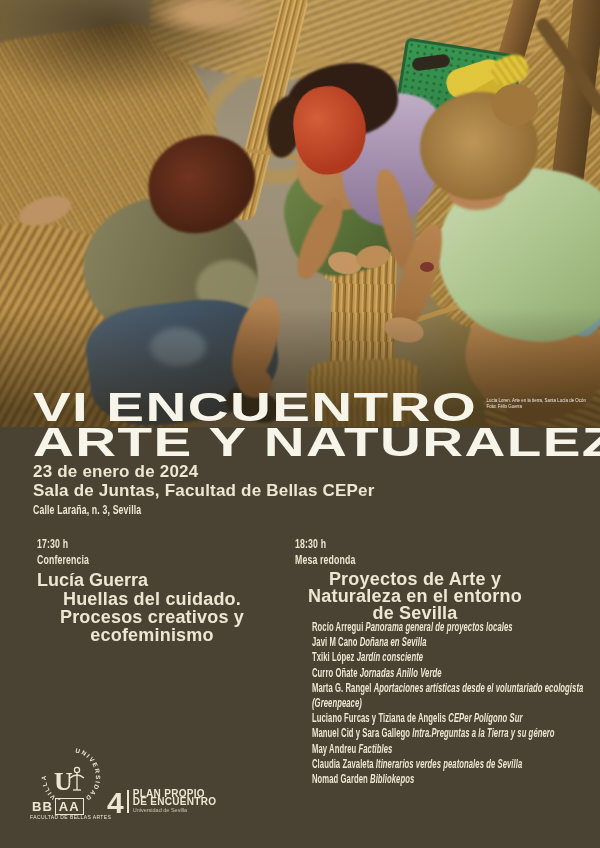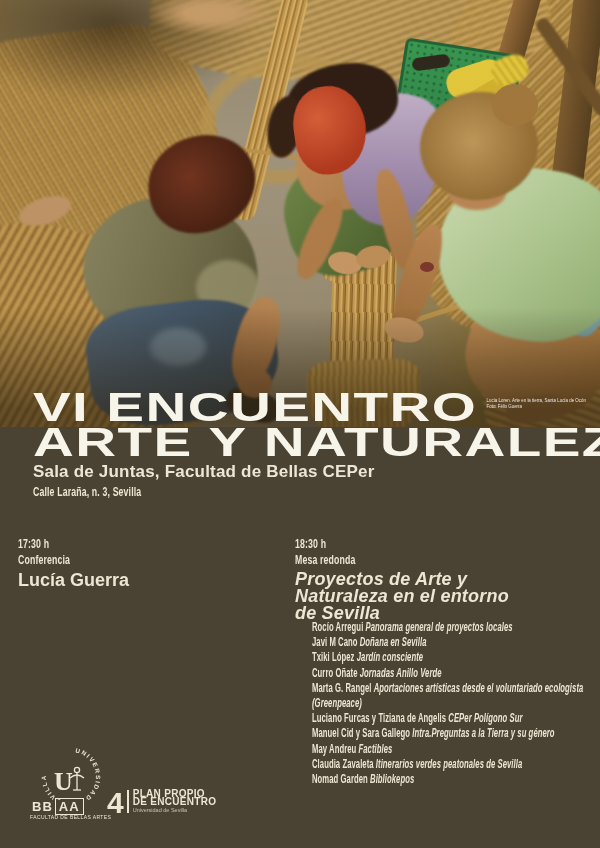--- a/index.html
+++ b/index.html
@@ -74,24 +74,24 @@
   .ph-vig{left:0;bottom:0;width:100%;height:120px;background:linear-gradient(180deg,rgba(40,30,12,0),rgba(40,30,12,.58) 85%);}
   .credit{position:absolute;right:14px;top:397px;z-index:7;color:rgba(255,255,255,.88);font-size:5px;line-height:6px;transform:scaleX(.88);transform-origin:right top;text-align:left;}
   
   .title-block{position:absolute;left:33px;top:390px;z-index:6;color:var(--title,#f7f4ea);}
   .title-line{font-size:41px;line-height:35px;font-weight:bold;letter-spacing:1px;transform:scaleX(1.38);transform-origin:left top;white-space:nowrap;}
   .date-block{position:absolute;left:33px;top:463px;color:var(--cream,#ece6d3);}
   .date-line{font-size:17px;line-height:18.5px;font-weight:bold;letter-spacing:.2px;white-space:nowrap;}
   .cond{font-weight:bold;font-size:12.5px;line-height:16px;letter-spacing:.2px;transform:scaleX(.7);transform-origin:left top;white-space:nowrap;}
   .addr{margin-top:2px;font-size:12.5px;}
   .col{position:absolute;top:536px;color:var(--cream,#ece6d3);}
-  .col-left{left:18px;width:250px;}
+  .col-left{left:37px;width:250px;}
   .col-right{left:295px;width:290px;}
   .speaker{font-size:18px;line-height:19px;font-weight:bold;margin-top:3px;white-space:nowrap;}
-  .h-title{font-size:18px;font-weight:bold;font-style:italic;letter-spacing:.2px;}
+  .h-title{font-size:18px;font-weight:bold;letter-spacing:.2px;text-align:center;}
   .conf-title{width:230px;line-height:18px;}
   .rt-title{width:240px;line-height:17px;margin-top:3px;}
   .participants{position:absolute;left:312px;top:620px;width:440px;transform:scaleX(.64);transform-origin:left top;color:var(--cream,#ece6d3);}
   .participant{font-size:12px;line-height:15.2px;font-weight:bold;letter-spacing:.1px;}
   .p-proj{font-style:italic;}
   
   .footer{position:absolute;left:30px;top:748px;width:300px;height:80px;color:var(--cream,#ece6d3);}
   .us-logo{position:absolute;left:0;top:0;width:78px;}
   .seal{position:absolute;left:10px;top:0;}
   .bbaa{position:absolute;left:2px;top:50px;display:flex;align-items:center;font-weight:bold;font-size:13px;letter-spacing:1px;}
@@ -174,28 +174,30 @@
     <div>Lucía Loren. Arte en la tierra, Santa Lucía de Ocón</div>
     <div>Foto: Félix Guerra</div>
   </div>
 
   <div class="title-block">
     <div class="title-line">VI ENCUENTRO</div>
     <div class="title-line">ARTE Y NATURALEZA</div>
   </div>
 
   <div class="date-block">
+    <div class="date-line">23 de enero de 2024</div>
     <div class="date-line">Sala de Juntas, Facultad de Bellas CEPer</div>
     <div class="cond addr">Calle Laraña, n. 3, Sevilla</div>
   </div>
 
   <div class="col col-left">
     <div class="cond">17:30 h</div>
     <div class="cond">Conferencia</div>
     <div class="speaker">Lucía Guerra</div>
+    <div class="h-title conf-title">Huellas del cuidado. Procesos creativos y ecofeminismo</div>
   </div>
 
   <div class="col col-right">
     <div class="cond">18:30 h</div>
     <div class="cond">Mesa redonda</div>
     <div class="h-title rt-title">Proyectos de Arte y Naturaleza en el entorno de Sevilla</div>
   </div>
 
   <div class="participants">
     <div class="participant"><span class="p-name">Rocío Arregui </span><span class="p-proj">Panorama general de proyectos locales</span></div>

